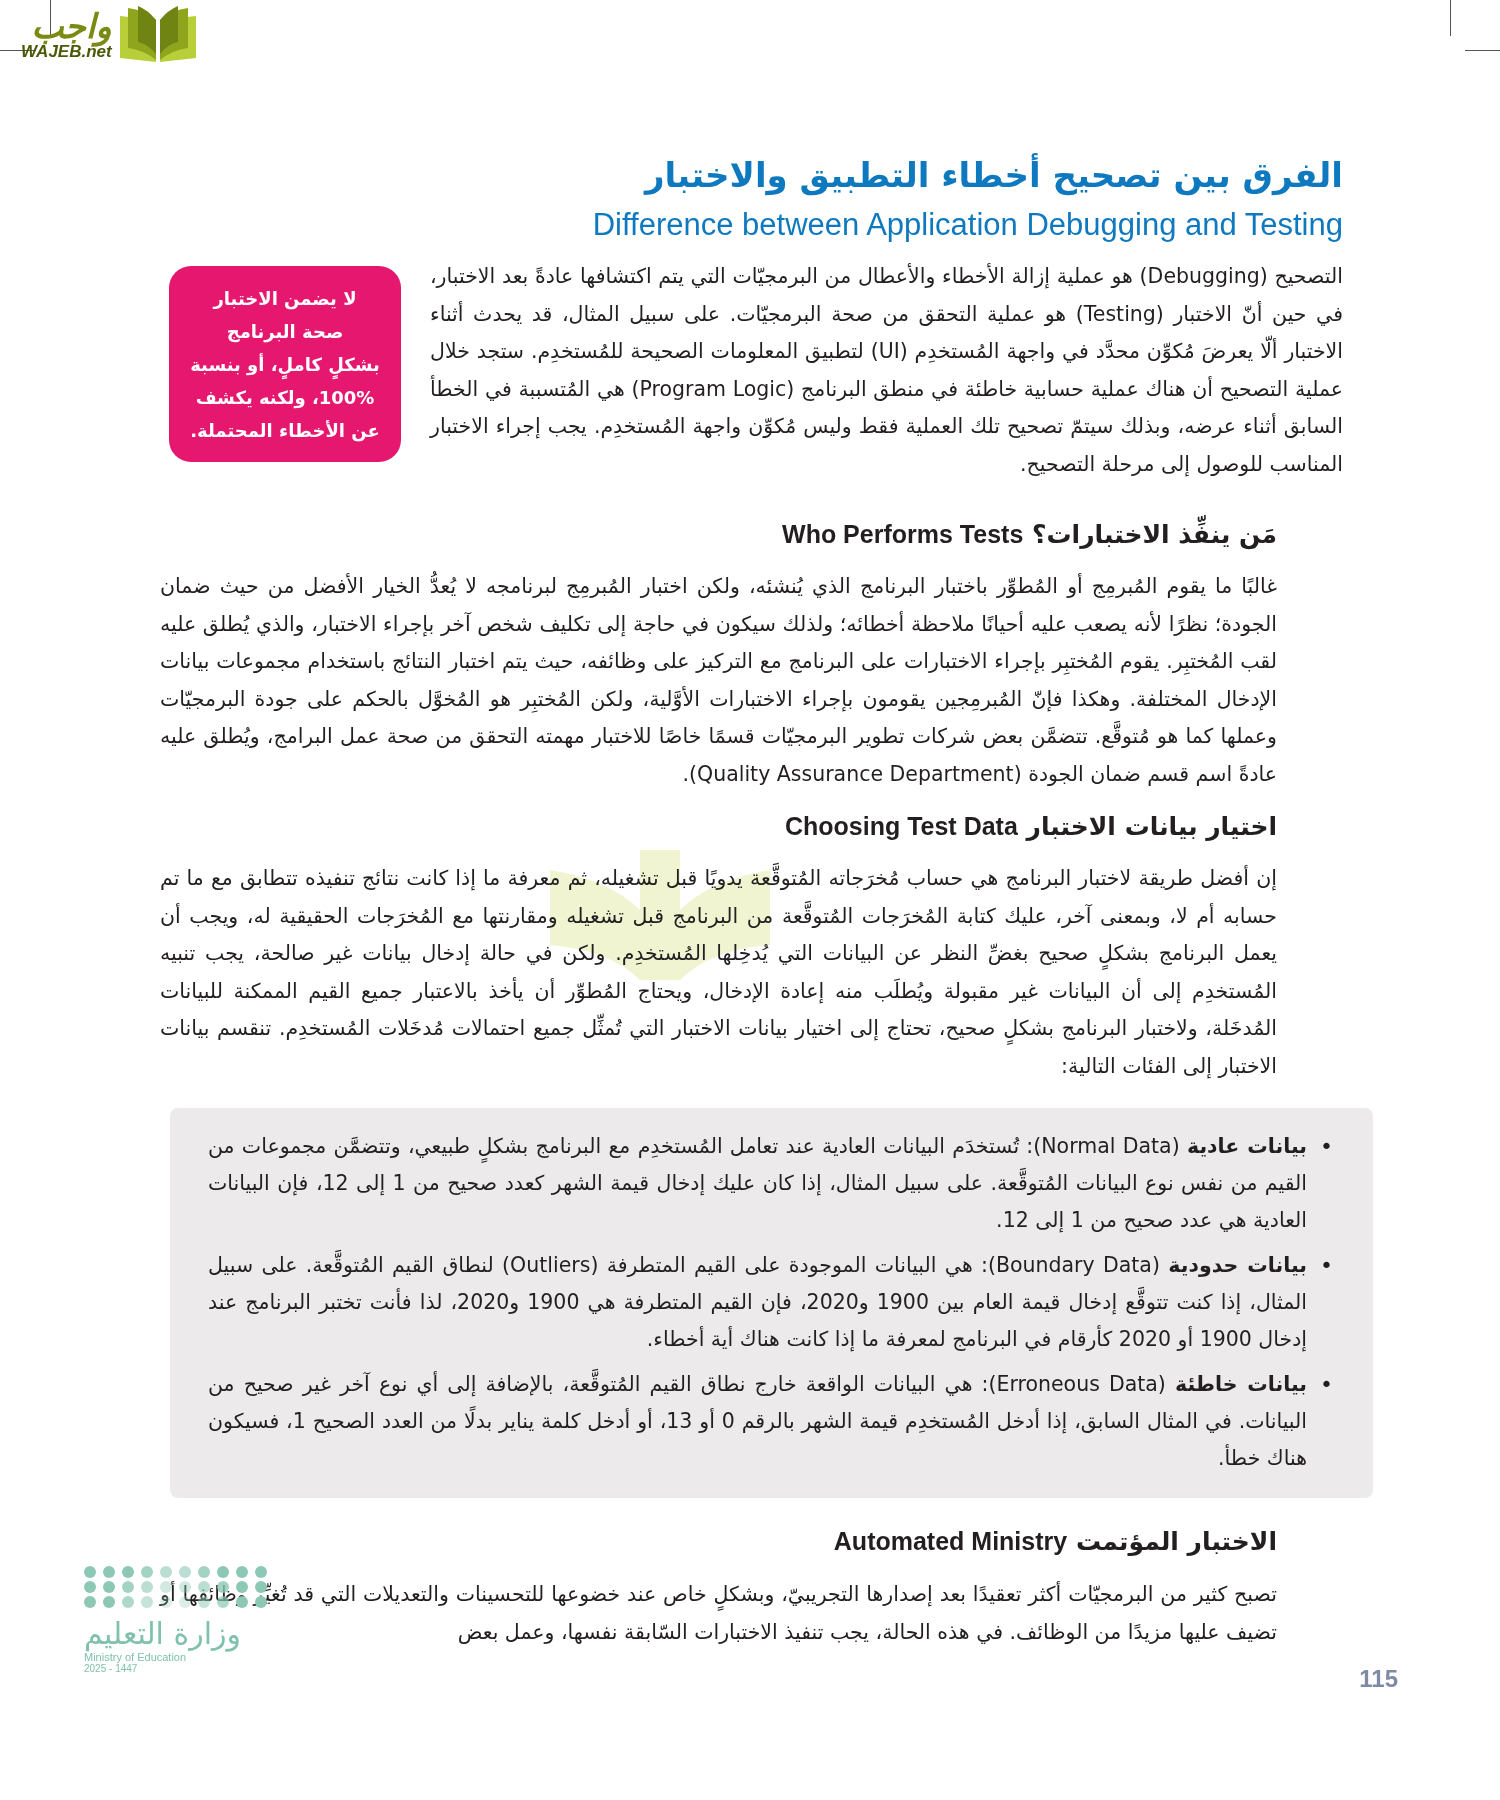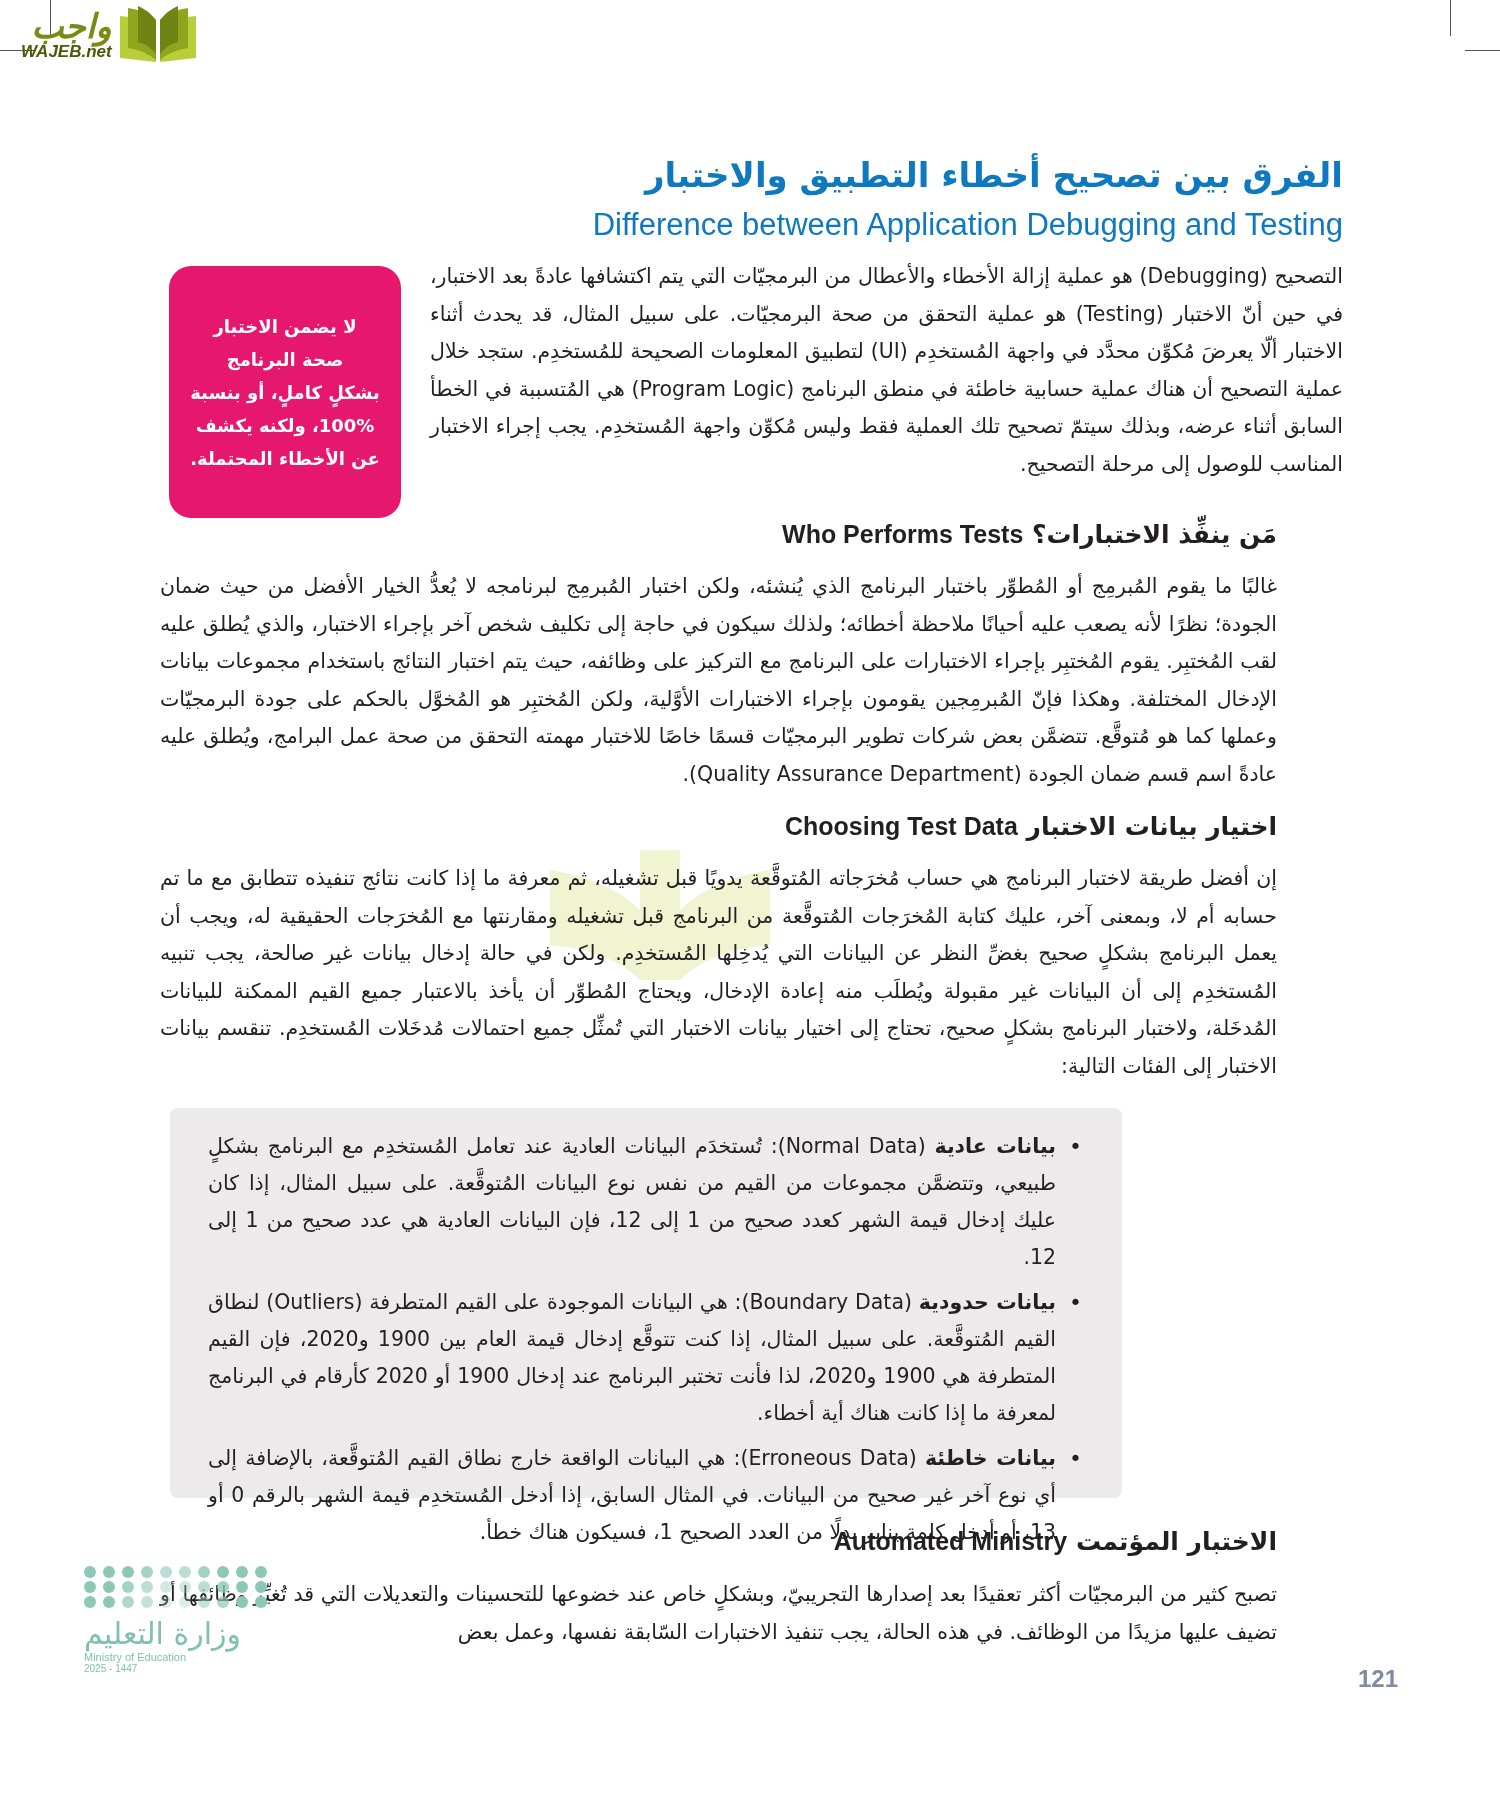--- a/index.html
+++ b/index.html
@@ -7,27 +7,27 @@
          font-family:"DejaVu Sans", sans-serif; color:#231f20; }
   .crop-v { position:absolute; width:1px; background:#555; }
   .crop-h { position:absolute; height:1px; background:#555; }
   .logo { position:absolute; left:21px; top:4px; display:flex; align-items:center; gap:6px;font-style:italic; }
   .logo-text { display:flex; flex-direction:column; align-items:flex-end; line-height:1; }
   .logo-ar { font-size:34px; font-weight:bold; color:#7a8a12; direction:rtl; }
   .logo-en { font-size:17px; font-weight:bold; color:#4b5a08; font-family:"Liberation Sans", sans-serif; }
   .book { width:80px; height:60px; position:relative; }
   .title-ar { position:absolute; right:157px; top:155px; font-size:34px; font-weight:bold; color:#0f79bf; direction:rtl;margin-left:28px; }
   .title-en { position:absolute; right:157px; top:207px; font-size:31px; font-weight:normal; color:#0f79bf; font-family:"Liberation Sans", sans-serif; }
-  .note { position:absolute; left:169px; top:266px; width:232px; height:252px; background:#e5176f; border-radius:22px;
+  .note { position:absolute; left:169px; top:266px; width:232px; height:196px; background:#e5176f; border-radius:22px;
           color:#fff; font-weight:bold; font-size:18px; line-height:33px; text-align:center; direction:rtl;
           display:flex; align-items:center; justify-content:center; padding:0 12px; box-sizing:border-box; }
   .para { position:absolute; direction:rtl; text-align:justify; font-size:20.5px; line-height:37.5px; color:#231f20; }
   .h2 { position:absolute; right:223px; direction:rtl; font-size:25px; font-weight:bold; color:#231f20; }
   .h2 .en { font-family:"Liberation Sans", sans-serif; }
-  .box { position:absolute; left:170px; top:1108px; width:952px; height:390px; background:#eceaea; border-radius:8px; }
+  .box { position:absolute; left:170px; top:1108px; width:1203px; height:390px; background:#eceaea; border-radius:8px; }
   .bullets { position:absolute; right:40px; left:38px; top:20px; direction:rtl; font-size:20.5px; line-height:37px; margin:0; padding:0 26px 0 0; list-style:none; }
   .bullets li { position:relative; margin-bottom:8px; text-align:justify; }
   .bullets li::before { content:"•"; position:absolute; right:-26px; top:0; font-size:22px; }
   .watermark { position:absolute; left:510px; top:830px; width:300px; height:150px; opacity:0.35; pointer-events:none; }
   .moe { position:absolute; left:84px; top:1566px; width:200px; }
   .dots { display:grid; grid-template-columns:repeat(10, 16px); gap:3px; margin-bottom:8px; }
   .dot { width:12px; height:12px; border-radius:50%; background:#8cc8b5; }
   .moe-ar { font-size:30px; color:#7fc1ad; direction:rtl; text-align:left; }
   .moe-en { font-size:11px; color:#7fc1ad; font-family:"Liberation Sans", sans-serif; }
   .moe-year { font-size:10px; color:#7fc1ad; font-family:"Liberation Sans", sans-serif; }
@@ -143,13 +143,13 @@
       <span class="dot" style="opacity:.5"></span>
       <span class="dot" style="opacity:.7"></span>
       <span class="dot"></span>
       <span class="dot"></span>
   </div>
   <div class="moe-ar">وزارة التعليم</div>
   <div class="moe-en">Ministry of Education</div>
   <div class="moe-year">2025 - 1447</div>
 </div>
 
-<div class="pageno">121</div>
+<div class="pageno">115</div>
 
 </body></html>

